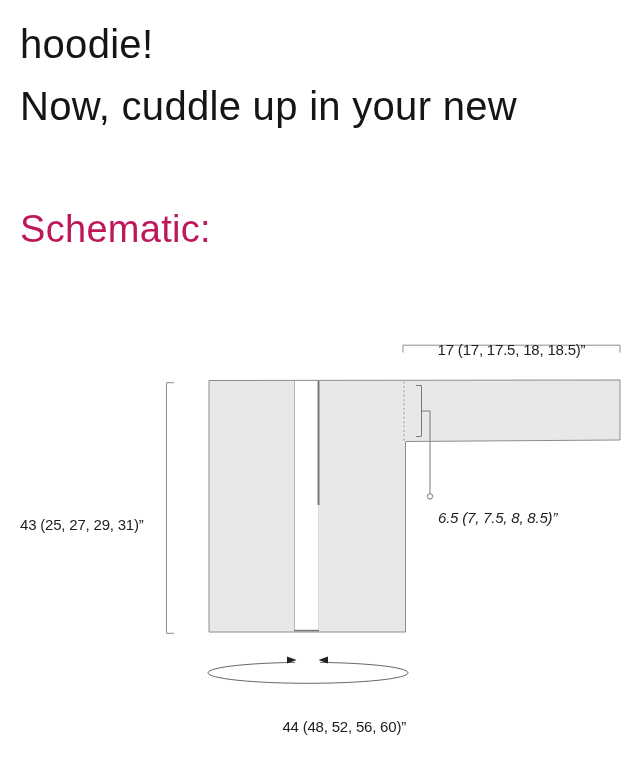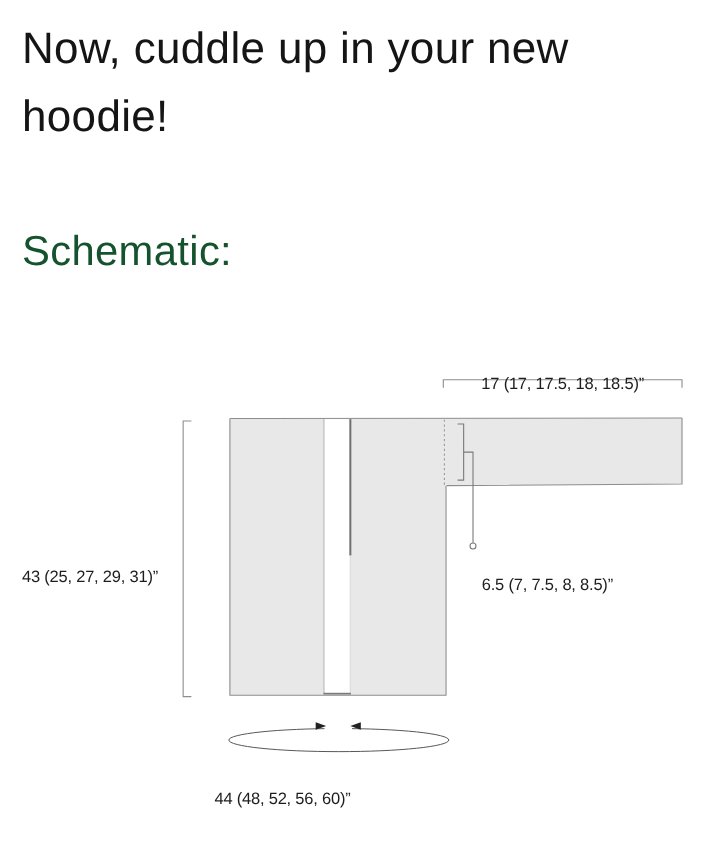--- a/index.html
+++ b/index.html
@@ -23,46 +23,46 @@
     white-space: nowrap;
   }
   .section-label {
     position: absolute;
     left: 20px;
     top: 205px;
     font-size: 38px;
     line-height: 48px;
     font-weight: 300;
     letter-spacing: 0.3px;
-    color: #14532d;
+    color: #be185d;
     white-space: nowrap;
   }
   .dim {
     position: absolute;
     font-size: 15px;
     line-height: 20px;
     color: #1d1d1d;
     letter-spacing: -0.2px;
     white-space: nowrap;
     margin-top: 19px;
   }
   .dim-sleeve   { left: 403px; top: 321px; width: 217px; text-align: center; }
   .dim-body     { left: 20px;  top: 496px; }
-  .dim-armhole  { left: 438px; top: 503px; }
-  .dim-chest    { left: 195px; top: 698px; width: 197px; text-align: left; }
+  .dim-armhole  { left: 438px; top: 489px; font-style: italic; }
+  .dim-chest    { left: 209px; top: 698px; width: 197px; text-align: right; }
   svg.schematic { position: absolute; left: 0; top: 0; }
 </style>
 </head>
 <body>
 
 <div class="page">
 
   <div class="heading">
+    <div>hoodie!</div>
     <div>Now, cuddle up in your new</div>
-    <div>hoodie!</div>
   </div>
 
   <div class="section-label">Schematic:</div>
 
   <svg class="schematic" width="640" height="776" viewBox="0 0 640 776" aria-hidden="true">
 
     <polygon points="209,380.5 405.5,380.5 405.5,632 209,632" fill="#e8e8e8"></polygon>
     <polygon points="405.5,380 620,380 620,440 405.5,441.5" fill="#e8e8e8"></polygon>
     <rect x="294.5" y="381" width="23.5" height="250.5" fill="#ffffff"></rect>
 

